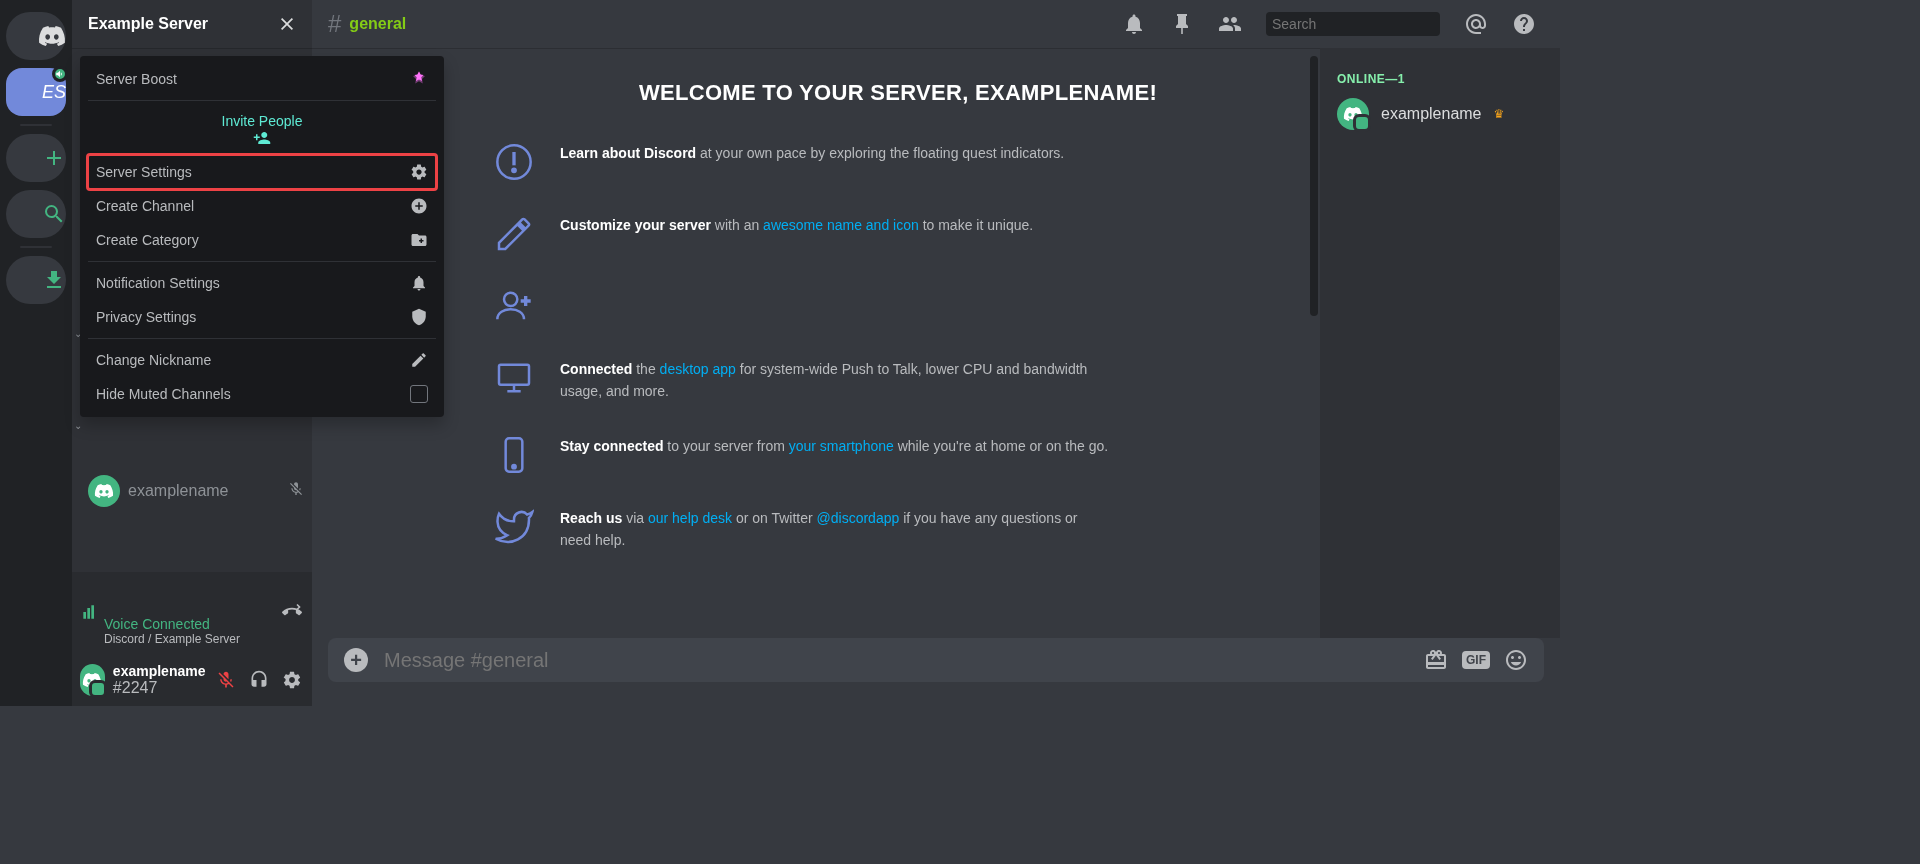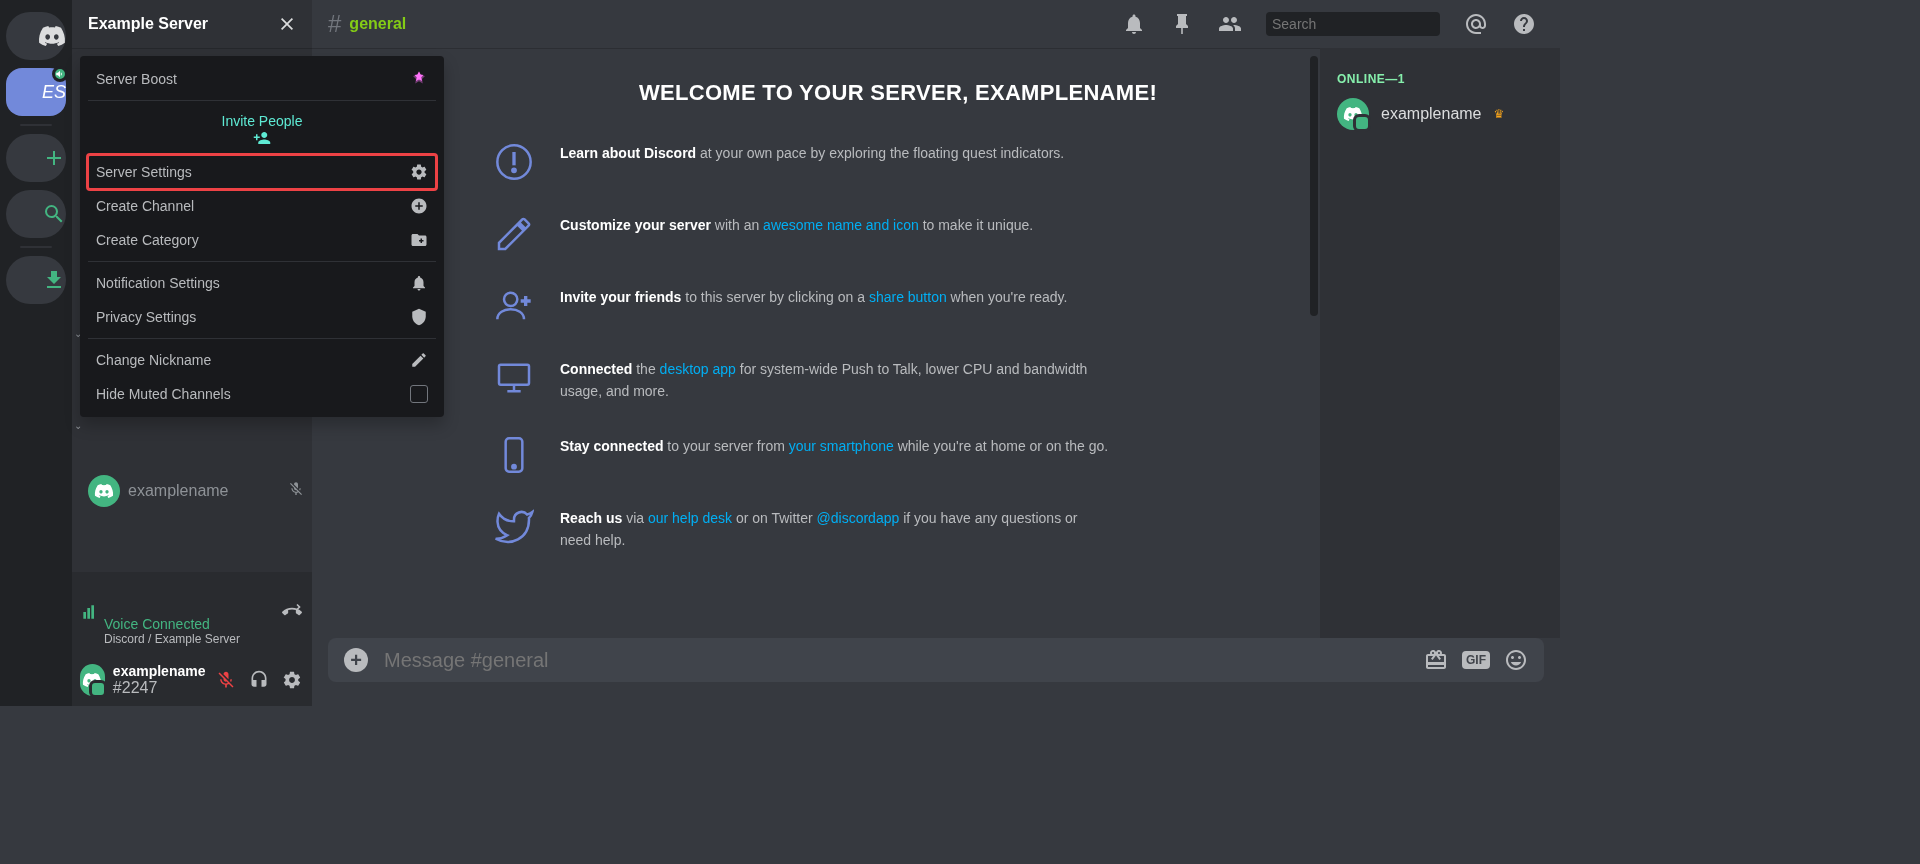--- a/index.html
+++ b/index.html
@@ -352,21 +352,20 @@
           <div class="ttext"><b>Customize your server</b><span> with an </span><a>awesome name and icon</a><span> to make it unique.</span></div>
         </div>
         <div class="tip">
           <span class="ticon">
               <svg viewBox="0 0 24 24">
                 <circle cx="10" cy="8" r="4"></circle>
                 <path d="M2 20c0-4 4-6 8-6s8 2 8 6"></path>
                 <path d="M19 6v6M16 9h6" stroke-width="2"></path>
               </svg>
             </span>
-          <div class="ttext"><b>Invite your friends</b><span> to this server by clicking on a </span><a>share button</a><span> when you're ready.</span></div>
         </div>
         <div class="tip">
           <span class="ticon">
               <svg viewBox="0 0 24 24">
                 <rect x="3" y="4" width="18" height="12" rx="1"></rect>
                 <path d="M8 20h8M12 16v4"></path>
               </svg>
             </span>
           <div class="ttext"><b>Connected</b><span> the </span><a>desktop app</a><span> for system-wide Push to Talk, lower CPU and bandwidth usage, and more.</span></div>
         </div>

